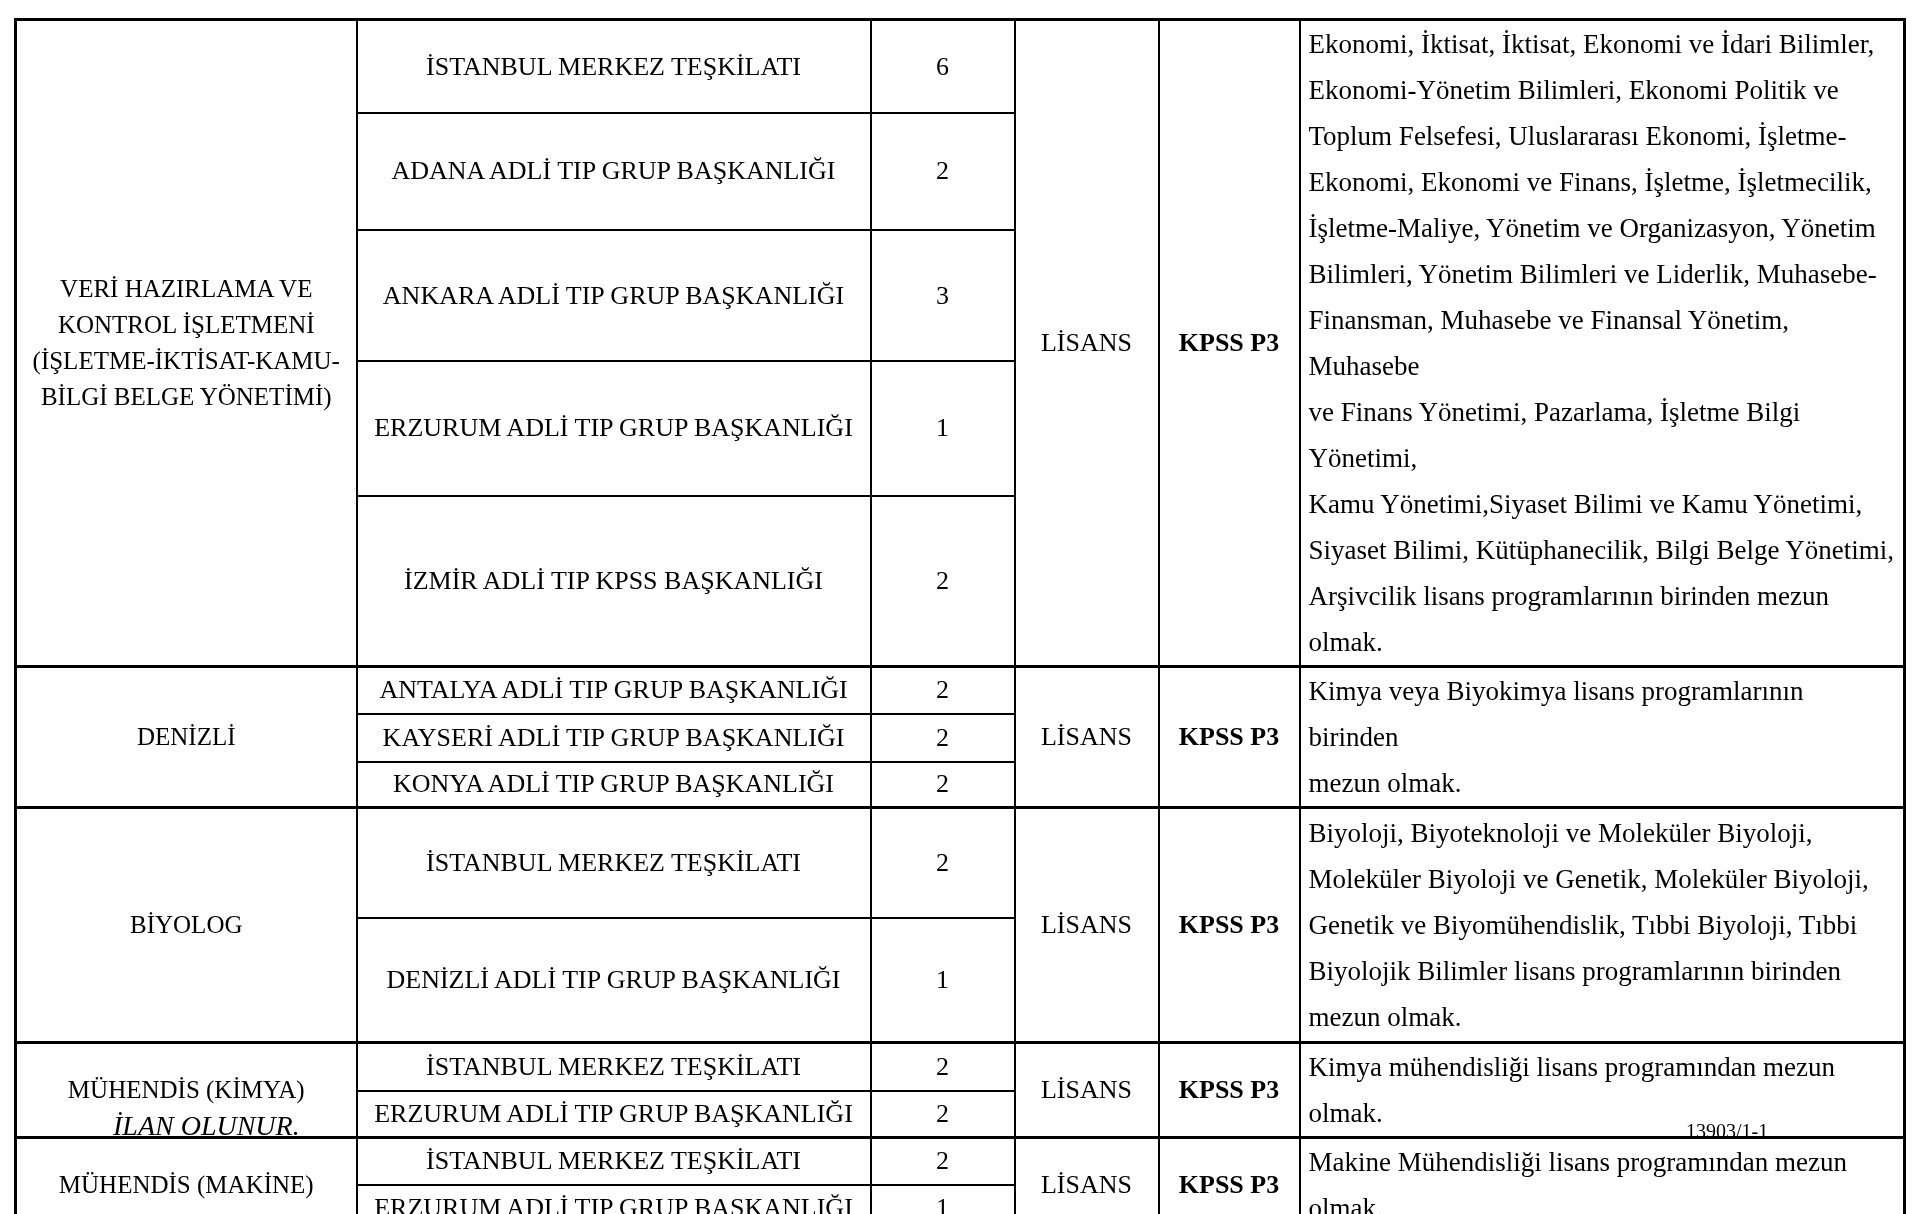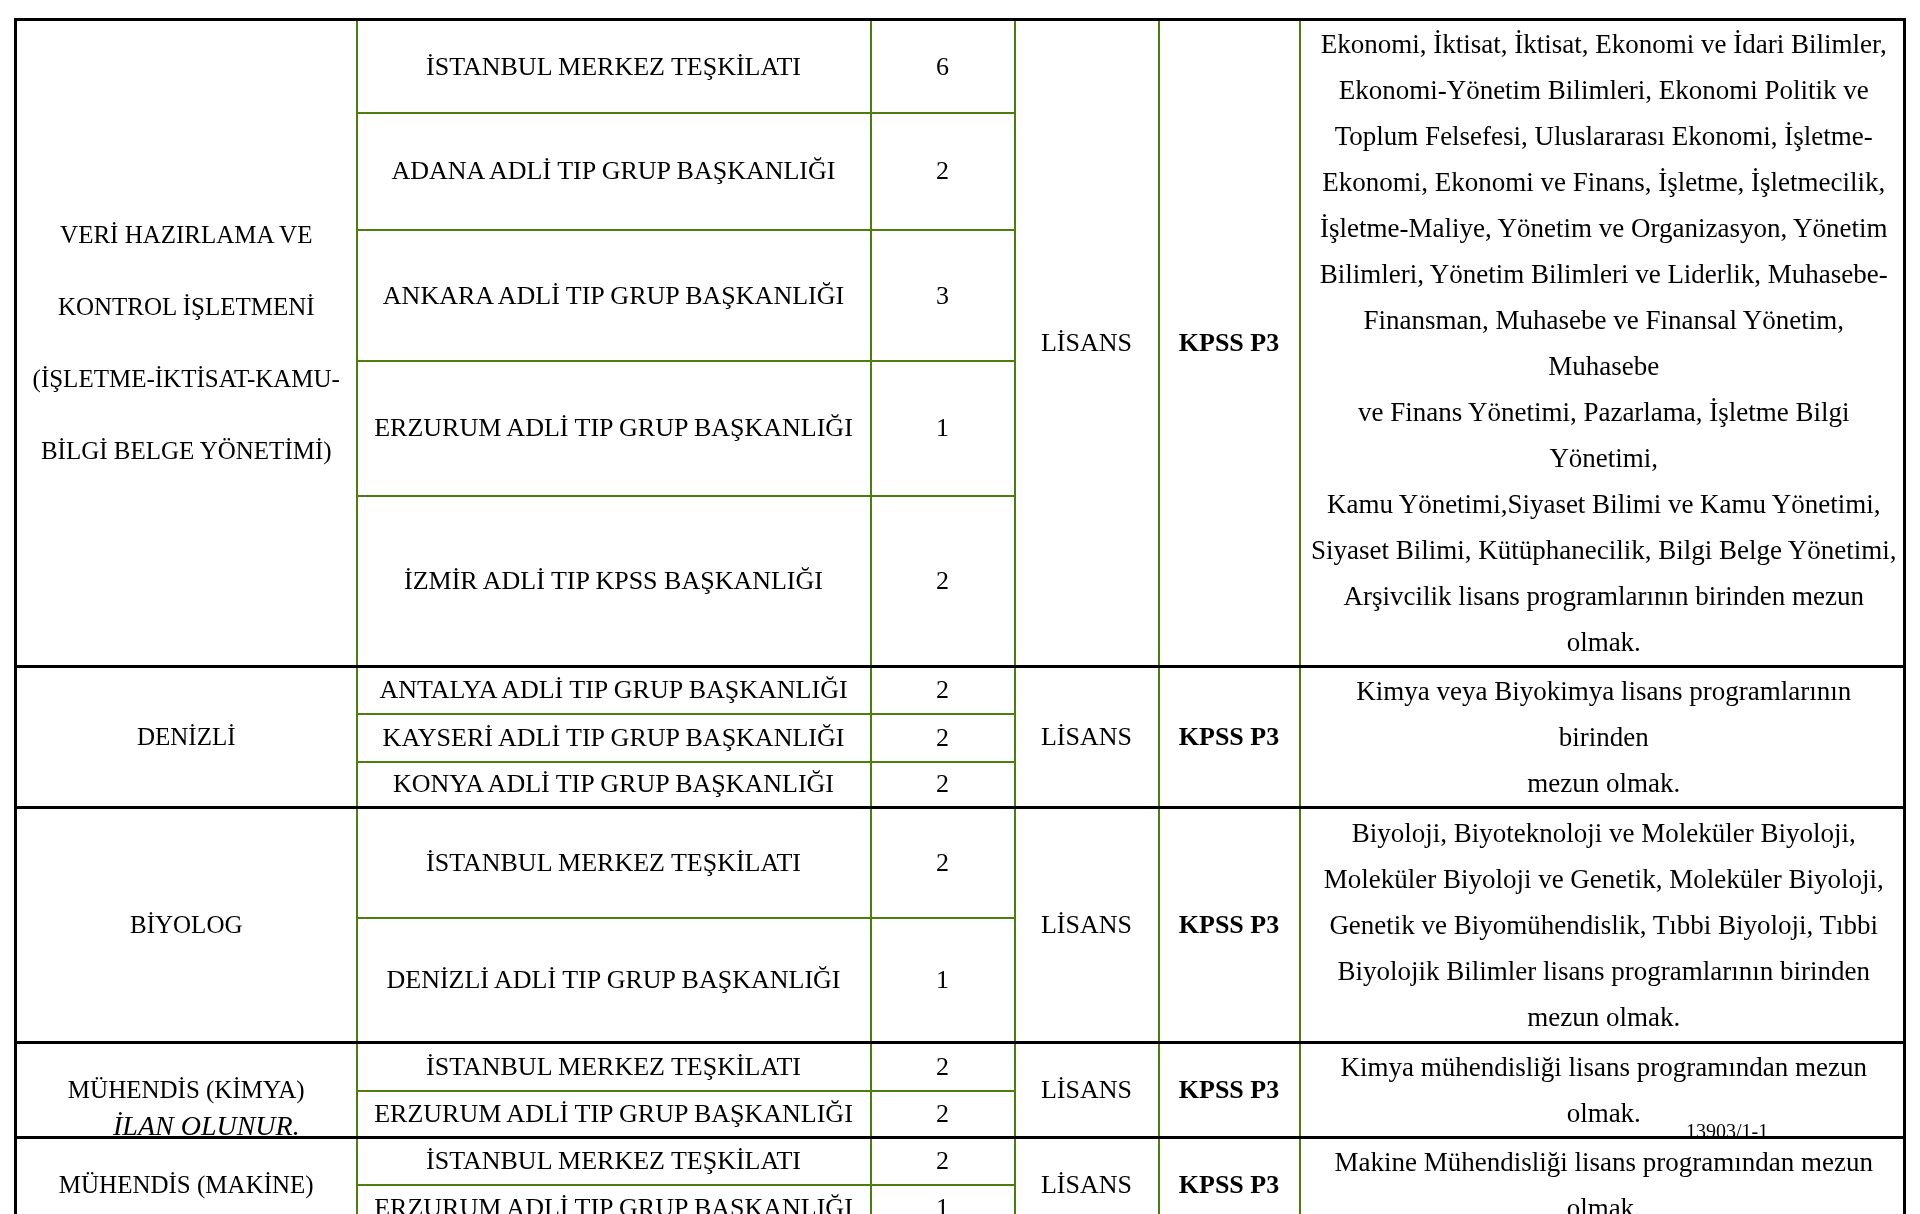--- a/index.html
+++ b/index.html
@@ -15,41 +15,41 @@
   table.vacancy-table{
     position:absolute;
     left:14px;
     top:18px;
     width:1889px;
     border-collapse:collapse;
     table-layout:fixed;
     border:3px solid #000;
   }
   td{
-    border:2px solid #4d7c0f;
+    border:2px solid #000000;
     padding:0;
     text-align:center;
     vertical-align:middle;
     overflow:hidden;
   }
   tr.block-start td{border-top:3px solid #000;}
   td.pos{
     font-size:25px;
-    line-height:72px;
+    line-height:36px;
     white-space:pre-line;
     padding:0 2px;
   }
   td.loc{font-size:26px;}
   td.cnt{font-size:26px;}
   td.edu{font-size:26px;}
   td.score{font-size:26px;font-weight:bold;}
   td.req{
     font-size:27px;
     line-height:46px;
-    text-align:center;
+    text-align:left;
     white-space:pre-line;
     padding:0 4px 0 8px;
   }
   .footer-note{
     position:absolute;
     left:113px;
     top:1110px;
     font-size:28px;
     white-space:nowrap;
     font-style:italic;

